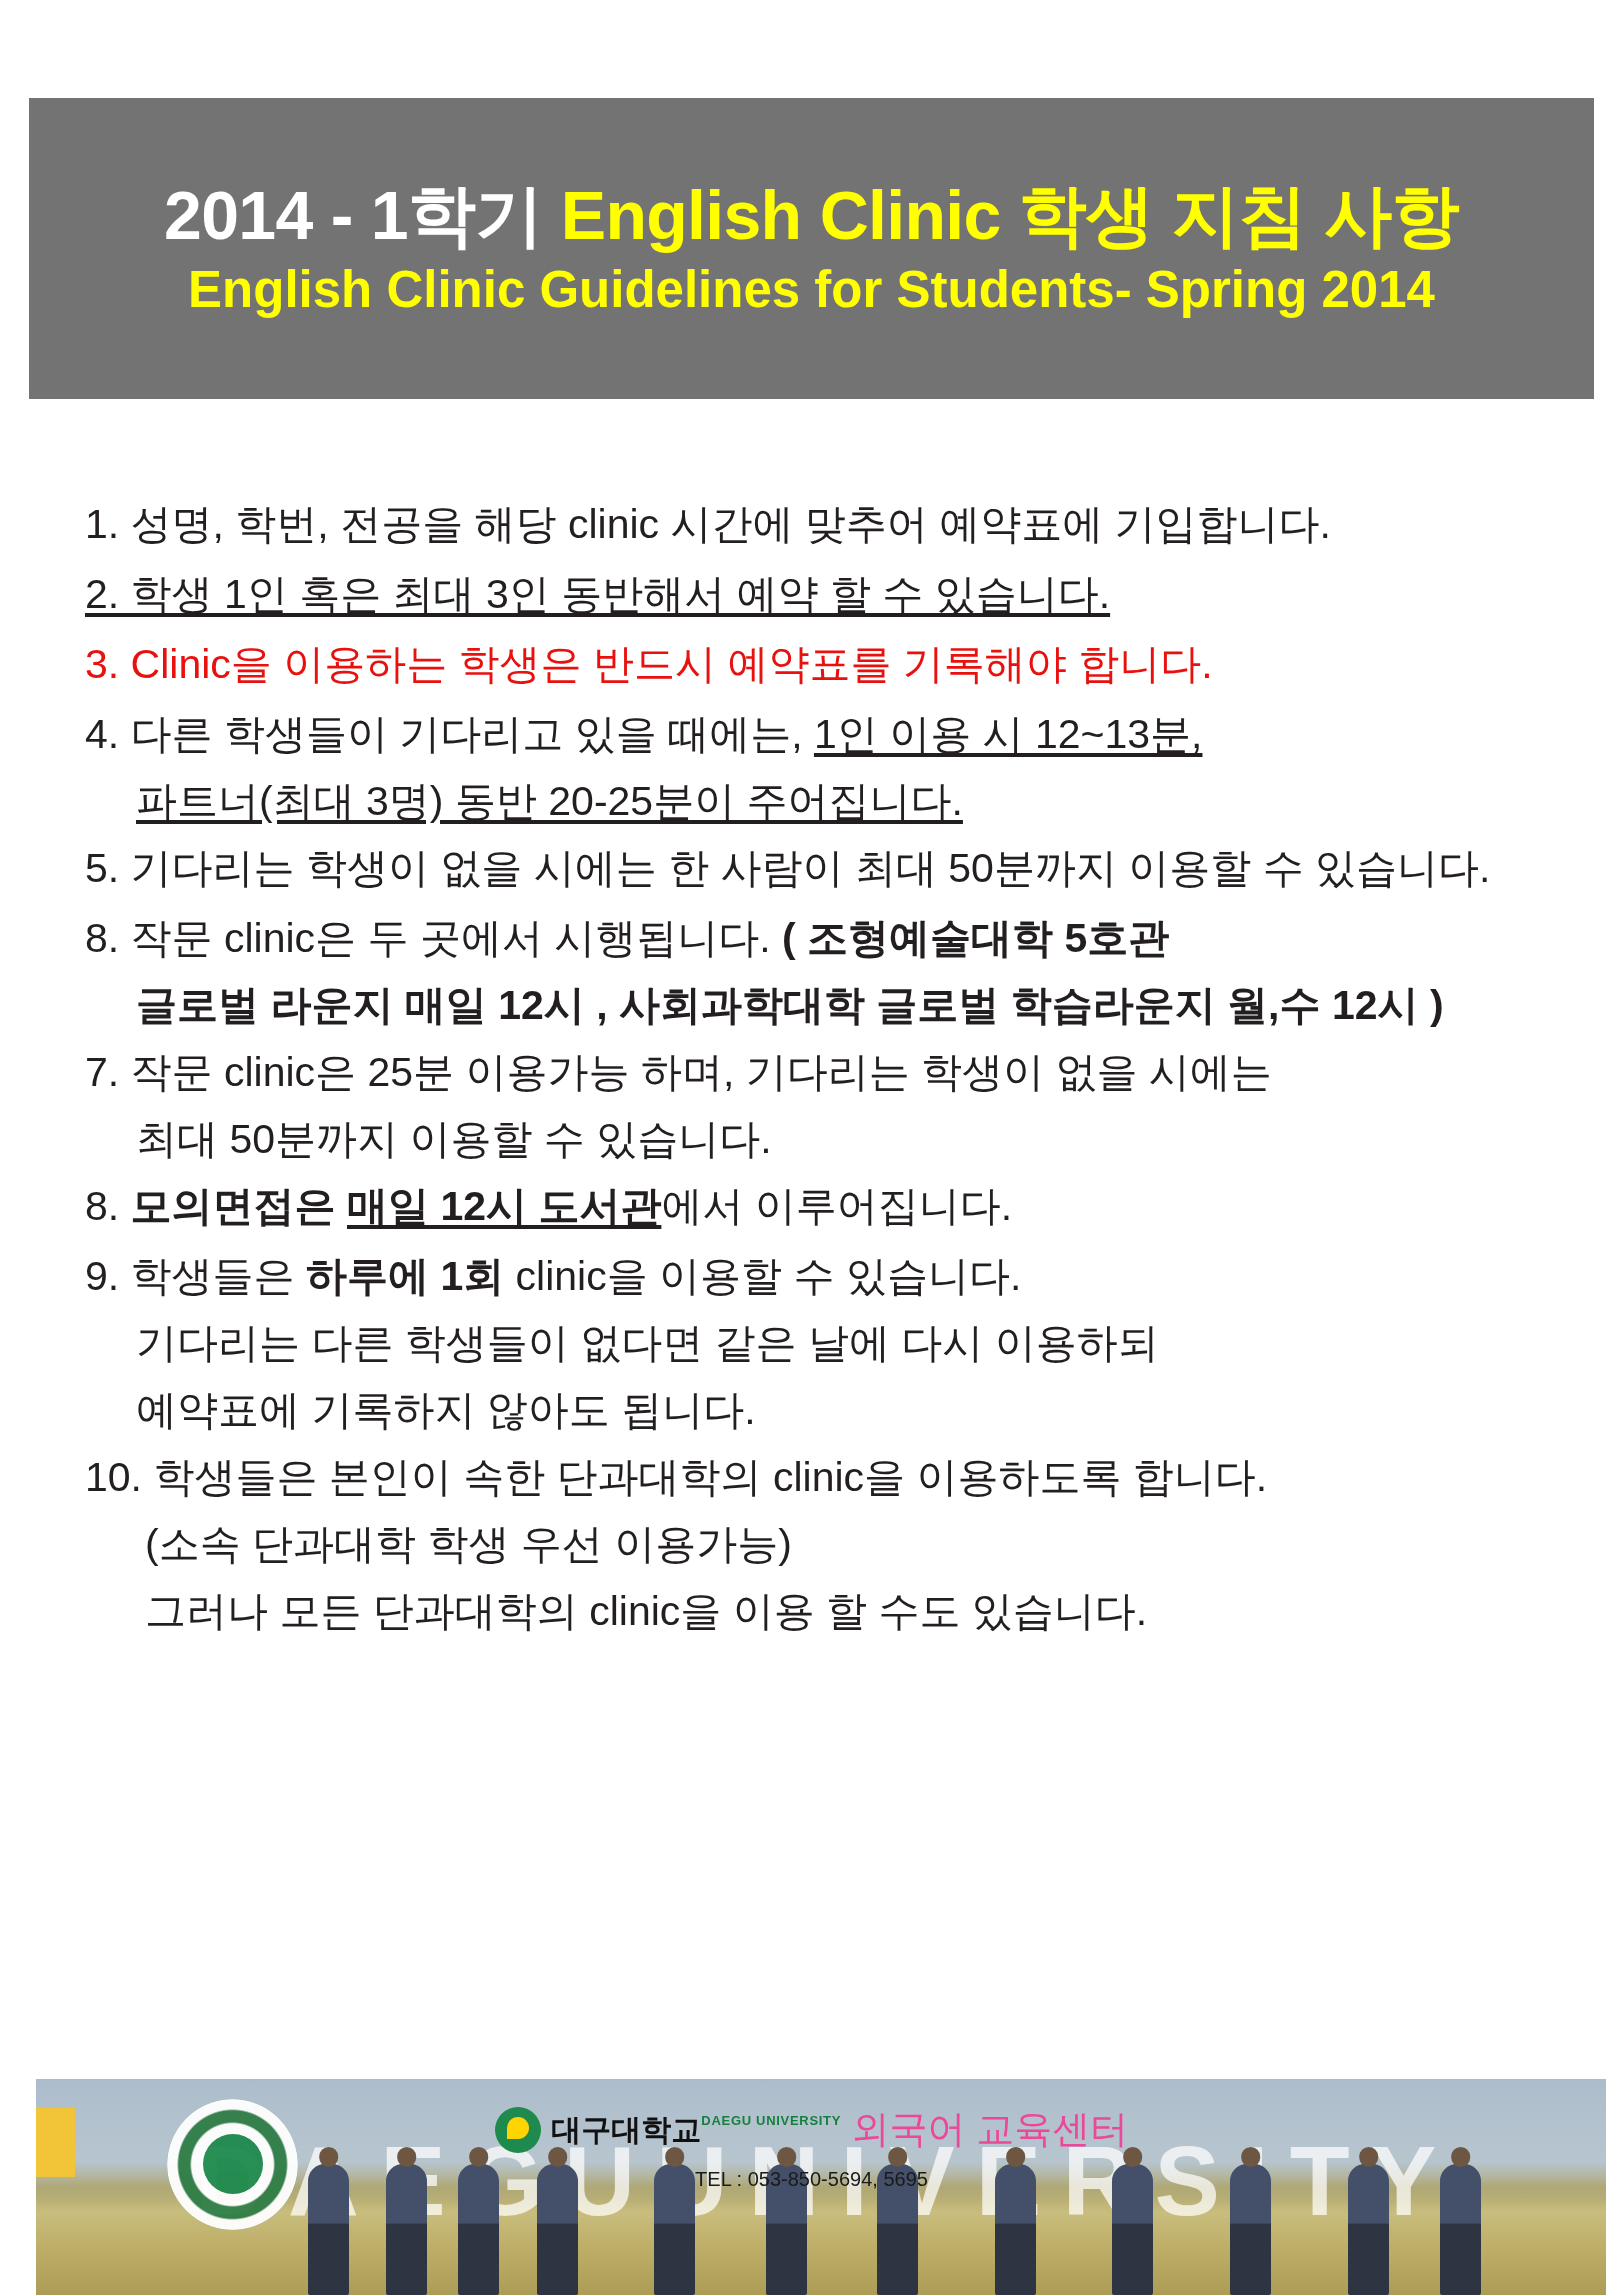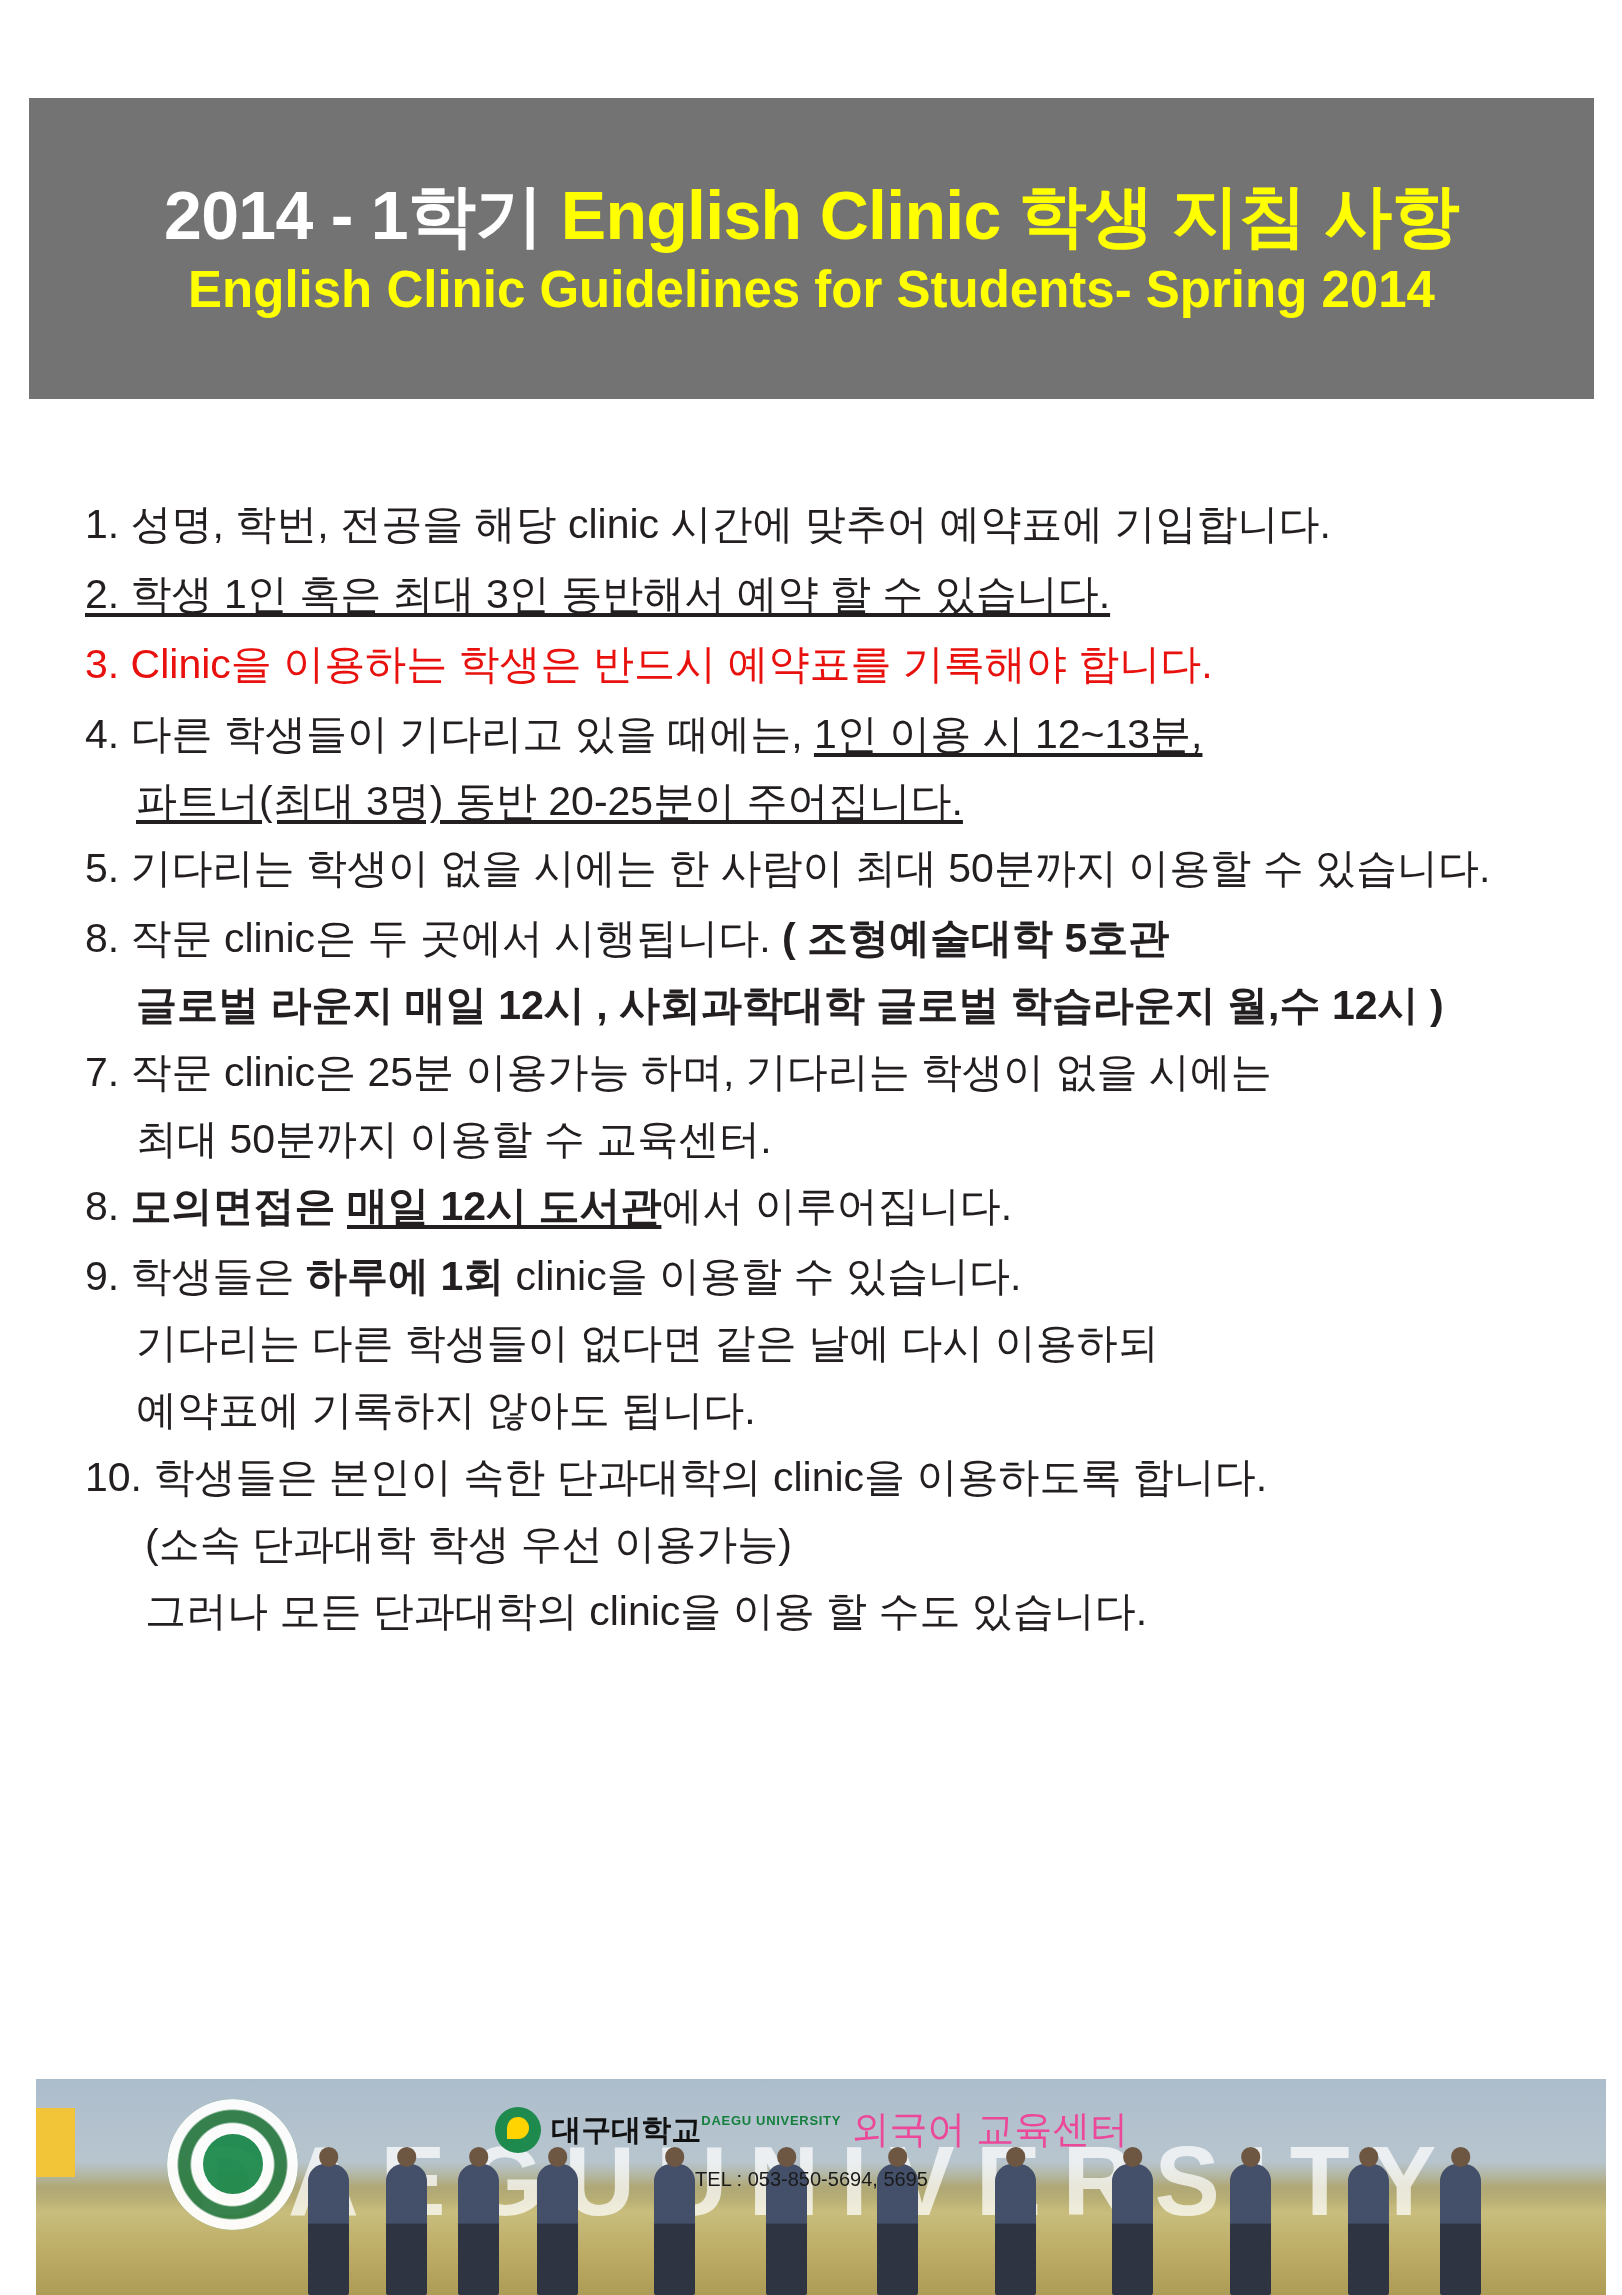--- a/index.html
+++ b/index.html
@@ -233,21 +233,21 @@
     <span>5. 기다리는 학생이 없을 시에는 한 사람이 최대 50분까지 이용할 수 있습니다.</span>
   </div>
 
   <div class="item tight">
     <span>8. 작문 clinic은 두 곳에서 시행됩니다.  </span><span class="b">( 조형예술대학 5호관</span>
     <span class="sub b">글로벌 라운지 매일 12시 , 사회과학대학 글로벌 학습라운지 월,수 12시 )</span>
   </div>
 
   <div class="item tight">
     <span>7. 작문 clinic은 25분 이용가능 하며, 기다리는 학생이 없을 시에는</span>
-    <span class="sub">최대 50분까지 이용할 수 교육센터.</span>
+    <span class="sub">최대 50분까지 이용할 수 있습니다.</span>
   </div>
 
   <div class="item">
     <span>8. </span><span class="b">모의면접은 </span><span class="u b">매일 12시 도서관</span><span>에서 이루어집니다.</span>
   </div>
 
   <div class="item tight">
     <span>9. 학생들은 </span><span class="b">하루에 1회 </span><span>clinic을 이용할 수 있습니다.</span>
     <span class="sub">기다리는 다른 학생들이 없다면 같은 날에 다시 이용하되</span>
     <span class="sub">예약표에 기록하지 않아도 됩니다.</span>

